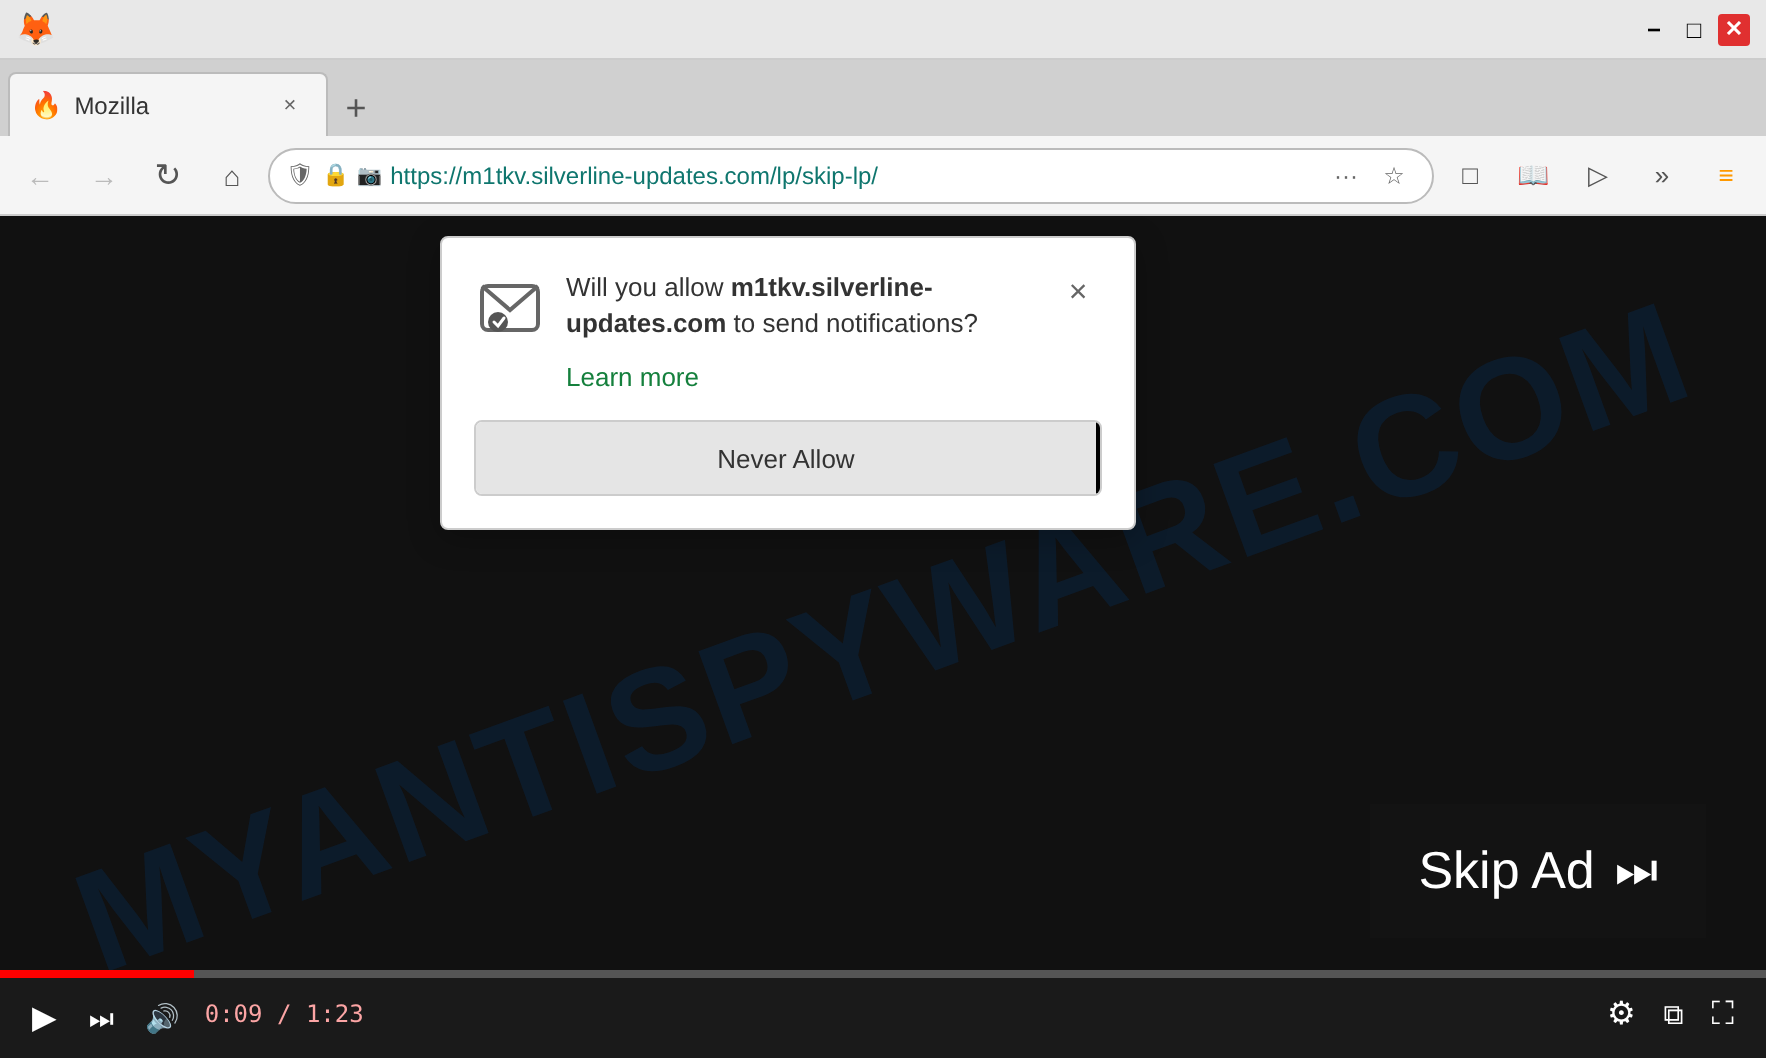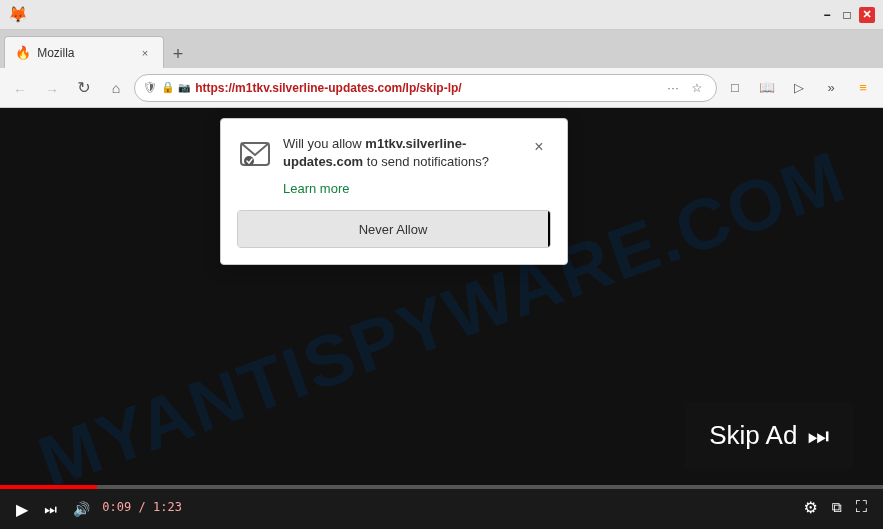--- a/index.html
+++ b/index.html
@@ -131,25 +131,24 @@
       border-radius: 14px;
       display: flex;
       align-items: center;
       padding: 0 8px;
       gap: 4px;
     }
     .address-bar-icon { font-size: 11px; color: #666; }
     .address-url {
       flex: 1;
       font-size: 12px;
-      color: #b91c1c;
+      color: #0f766e;
       white-space: nowrap;
       overflow: hidden;
       text-overflow: ellipsis;
-      font-weight: bold;
     }
     .address-bar-actions { display: flex; gap: 2px; }
     .addr-action {
       width: 22px;
       height: 22px;
       border: none;
       background: transparent;
       cursor: pointer;
       display: flex;
       align-items: center;

